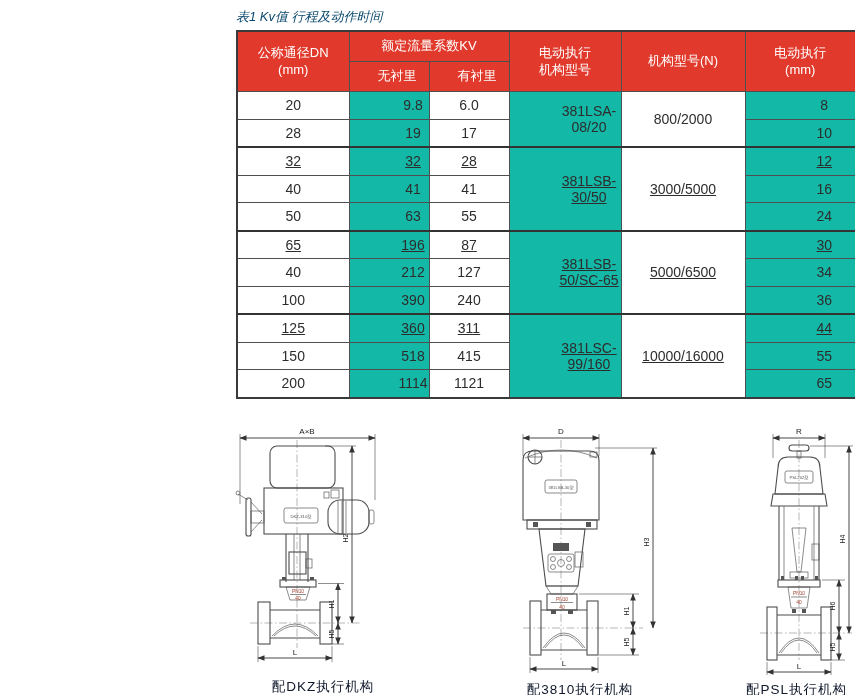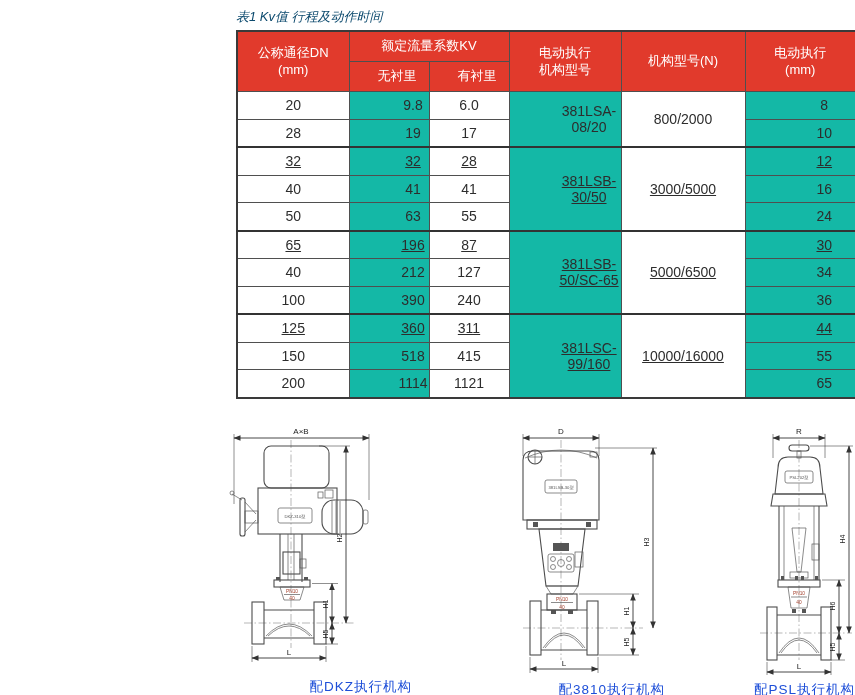--- a/index.html
+++ b/index.html
@@ -11,21 +11,21 @@
       font-size:14px;font-weight:normal;padding:0;overflow:hidden;}
   .spec-table{border:2px solid #3a3a3a;}
   .spec-table th.red{background:#e13a2c;color:#ffffff;font-size:13px;line-height:1.25;}
   .spec-table thead tr:first-child th{height:29px;}
   .spec-table thead tr:last-child th{height:29px;padding-left:16px;}
   .spec-table tbody td{height:26.5px;color:#2d2d2d;background:#ffffff;}
   .spec-table tbody td.c-g{background:#14b8a6;padding-left:48px;}
   .spec-table tbody tr.sep td{border-top:2.5px solid #333;text-decoration:underline;}
   .drawing{position:absolute;}
   .drawing svg{display:block;}
-  .drawing .cap{text-align:right;font-size:13.5px;color:#1d4ed8;letter-spacing:1px;margin-top:2px;}
+  .drawing .cap{text-align:center;font-size:13.5px;color:#0f172a;letter-spacing:1px;margin-top:2px;}
   .outline{stroke:#4d4d4d;stroke-width:1.1;fill:none;}
   .thin{stroke:#5a5a5a;stroke-width:0.7;fill:none;}
   .dim{stroke:#333;stroke-width:0.9;fill:none;}
   .ext{stroke:#333;stroke-width:0.55;fill:none;}
   .cl{stroke:#888;stroke-width:0.6;fill:none;stroke-dasharray:8 2.5 1.5 2.5;}
   .dimtxt{font-family:"Liberation Sans",sans-serif;font-size:7px;fill:#222;}
   .bigdim{font-family:"Liberation Sans",sans-serif;font-size:8px;fill:#222;}
   .nametxt{font-family:"Liberation Sans",sans-serif;font-size:4.2px;fill:#555;}
   .platetxt{font-family:"Liberation Sans",sans-serif;font-size:4.8px;fill:#a5402d;}
   .fillblk{fill:#555;stroke:none;}
@@ -139,21 +139,21 @@
       </tr>
       <tr>
         <td>200</td>
         <td class="c-g">1114</td>
         <td>1121</td>
         <td class="c-g">65</td>
       </tr>
     </tbody>
   </table>
 
-  <div class="drawing" style="left:222px;top:424px;width:190px;">
+  <div class="drawing" style="left:228px;top:424px;width:190px;">
     <svg width="190" height="252" viewBox="0 0 190 252">
       <defs>
         <marker id="ar1" markerWidth="9" markerHeight="9" refX="7" refY="4" orient="auto-start-reverse" markerUnits="userSpaceOnUse">
           <path d="M0.5,1.2 L7.5,4 L0.5,6.8 Z" fill="#333"></path>
         </marker>
       </defs>
       <line class="cl" x1="69" y1="16" x2="69" y2="224"></line>
       <line class="cl" x1="22" y1="199" x2="132" y2="199"></line>
 
       <line class="ext" x1="12" y1="10" x2="12" y2="80"></line>

